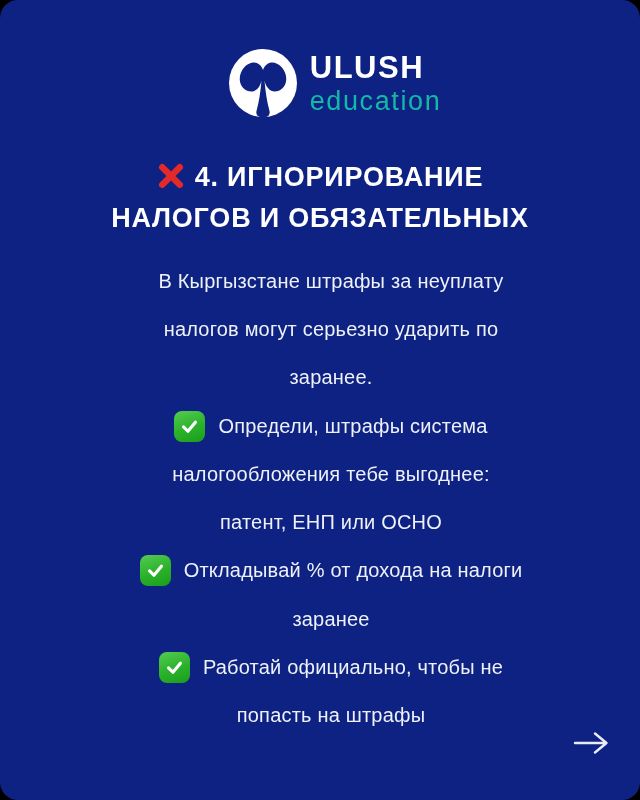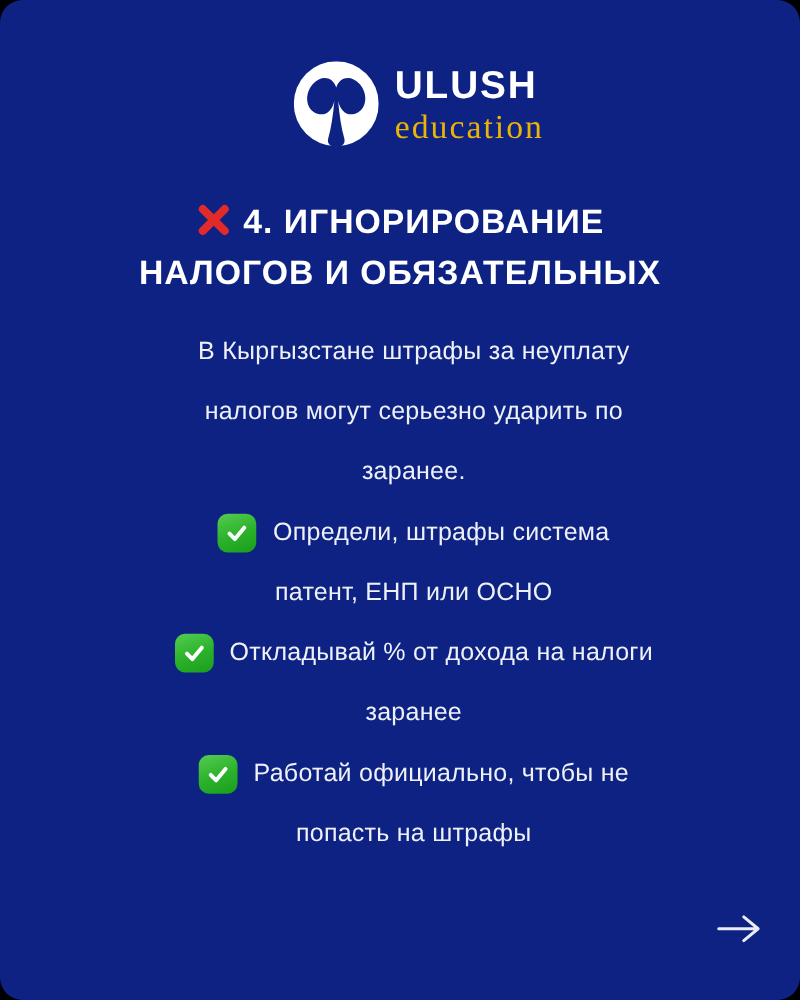--- a/index.html
+++ b/index.html
@@ -18,22 +18,22 @@
     display:flex; justify-content:center; align-items:center;
     gap:13px; transform:translateX(15px);
   }
   .logo-mark svg { display:block; }
   .logo-text { display:flex; flex-direction:column; }
   .brand {
     color:#ffffff; font-size:31px; font-weight:800;
     letter-spacing:1.5px; line-height:1;
   }
   .subtitle {
-    color:#eab308; font-size:27px; font-weight:400;
-    letter-spacing:1.6px; line-height:1; margin-top:5px;font-family:Liberation Serif, serif;
+    color:#14b8a6; font-size:27px; font-weight:400;
+    letter-spacing:1.6px; line-height:1; margin-top:5px;
   }
 
   
   .heading {
     position:absolute; top:139px; left:0; width:100%;
     text-align:center; color:#ffffff;
     font-weight:800; font-size:27px; line-height:37px;
     letter-spacing:0.8px;
     margin-top:20px;
   }
@@ -109,20 +109,23 @@
 
     <div class="body-line">
       <span class="check-icon">
         <svg width="19" height="19" viewBox="0 0 24 24">
           <path d="M4.5 12.5 L10 18 L19.5 6.5" stroke="#ffffff" stroke-width="4" fill="none" stroke-linecap="round" stroke-linejoin="round"></path>
         </svg>
       </span>
       <span>Определи, штрафы система</span>
     </div>
     <div class="body-line">
+      <span>налогообложения тебе выгоднее:</span>
+    </div>
+    <div class="body-line">
       <span>патент, ЕНП или ОСНО</span>
     </div>
 
     <div class="body-line">
       <span class="check-icon">
         <svg width="19" height="19" viewBox="0 0 24 24">
           <path d="M4.5 12.5 L10 18 L19.5 6.5" stroke="#ffffff" stroke-width="4" fill="none" stroke-linecap="round" stroke-linejoin="round"></path>
         </svg>
       </span>
       <span>Откладывай % от дохода на налоги</span>

